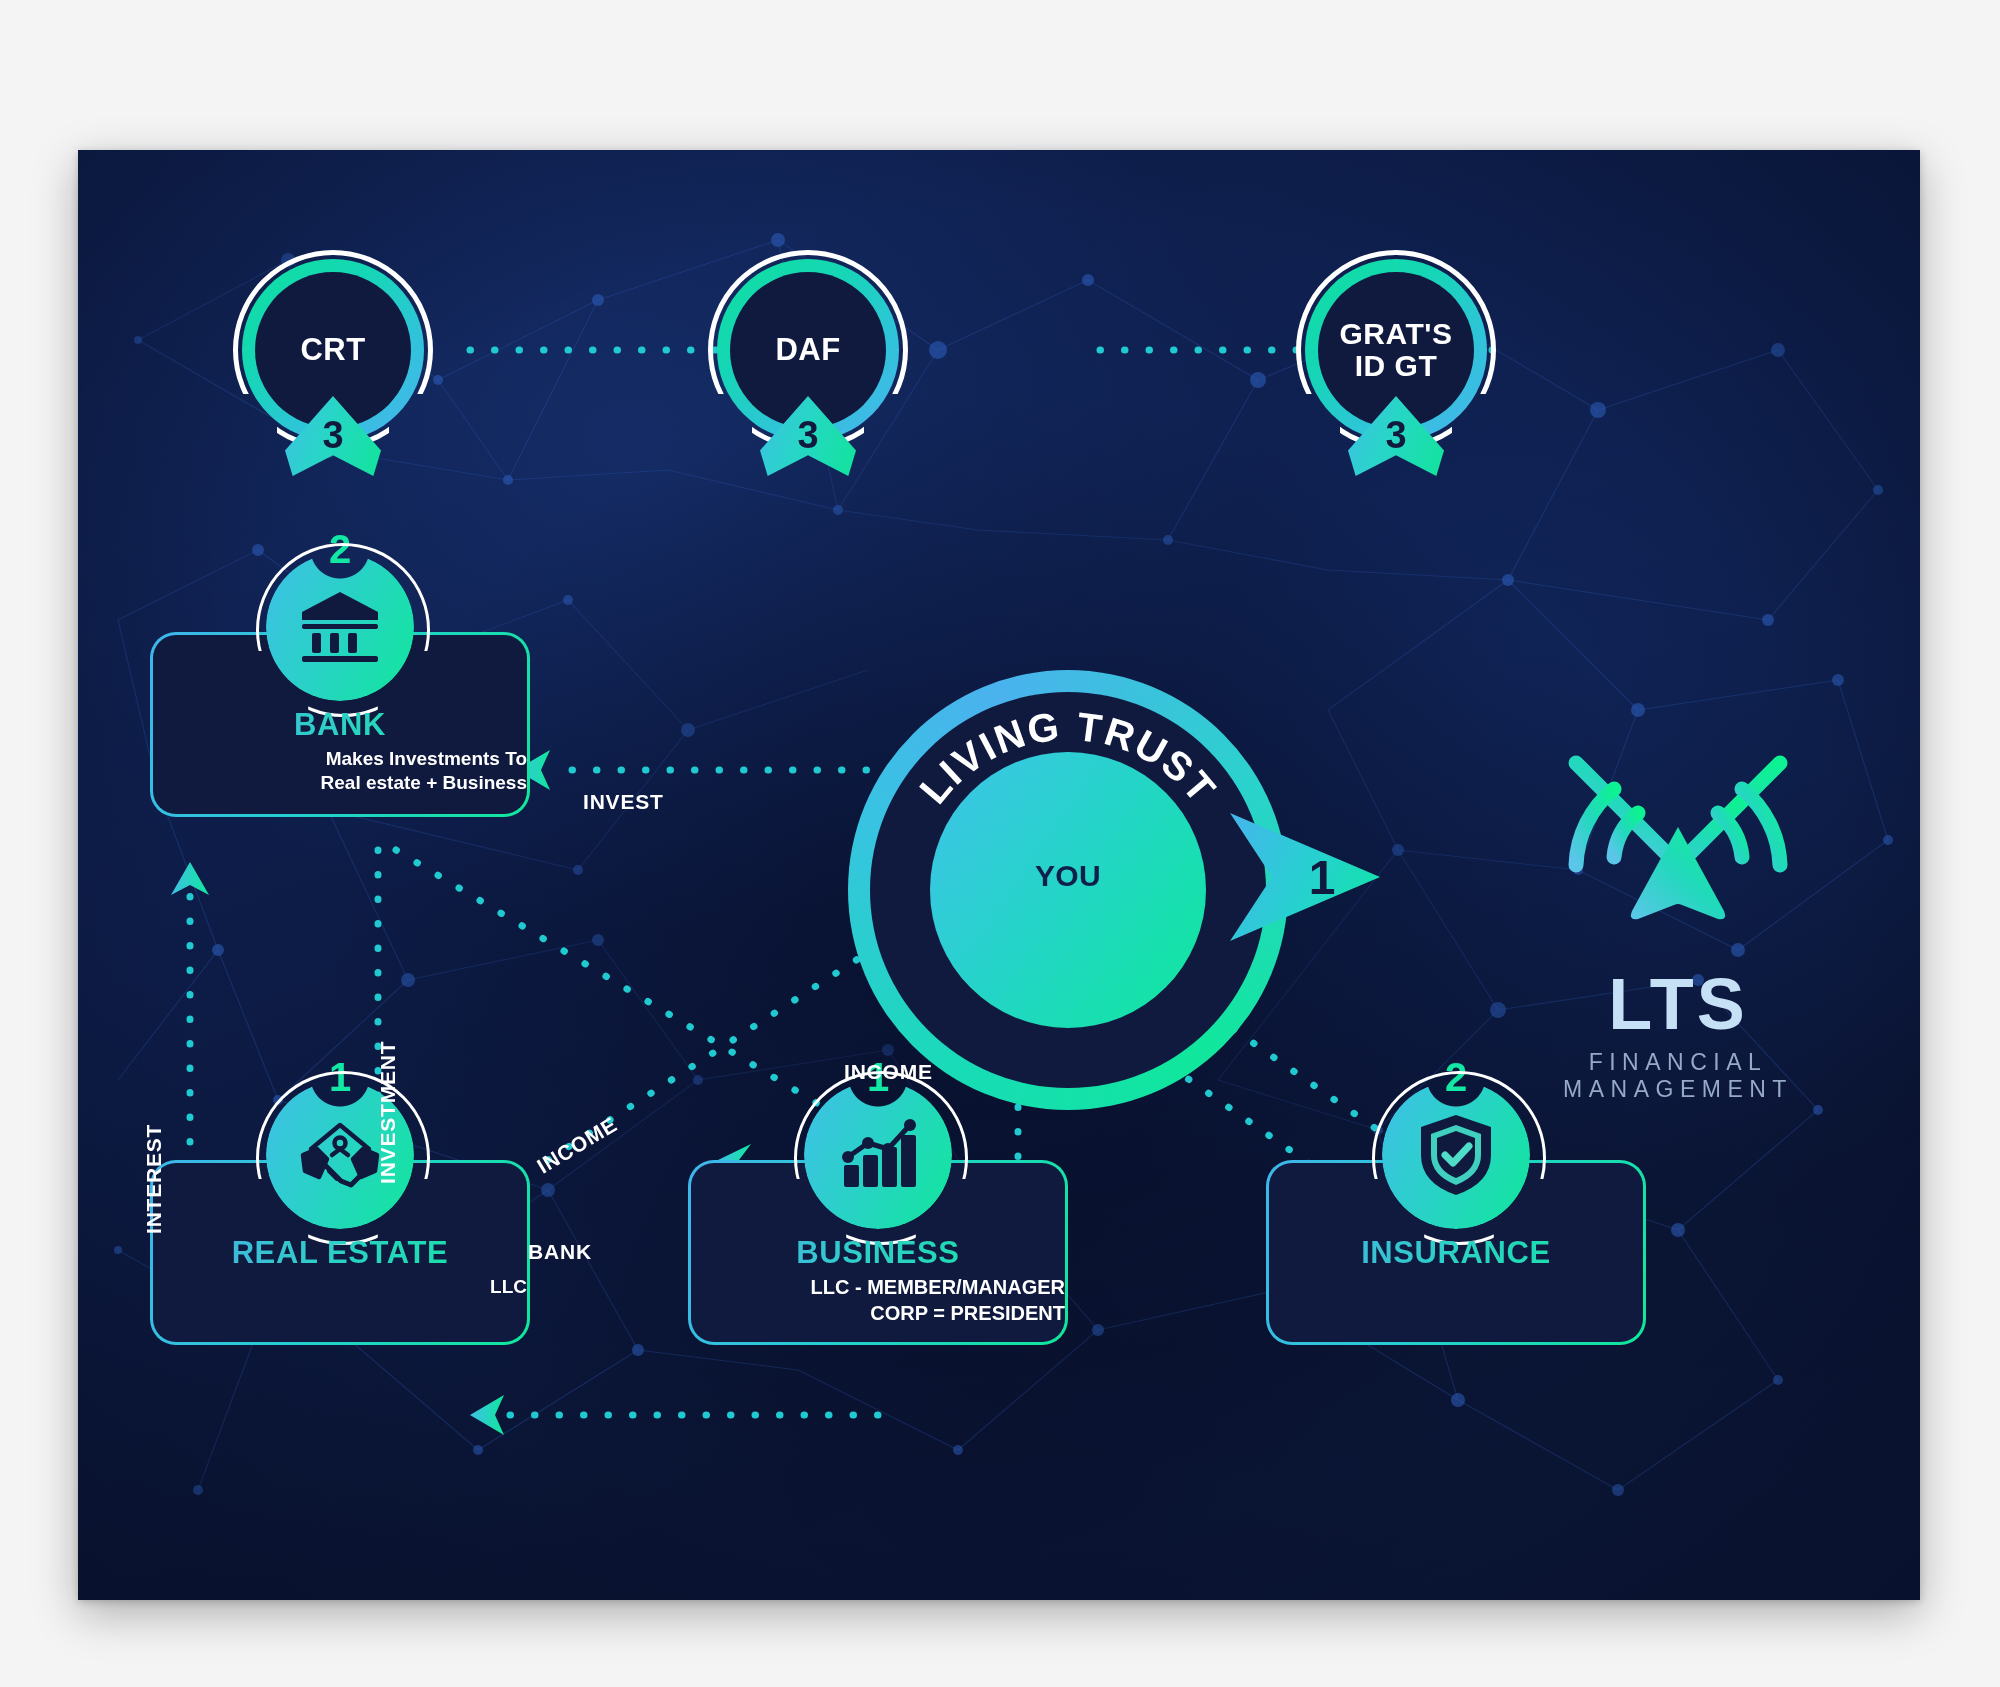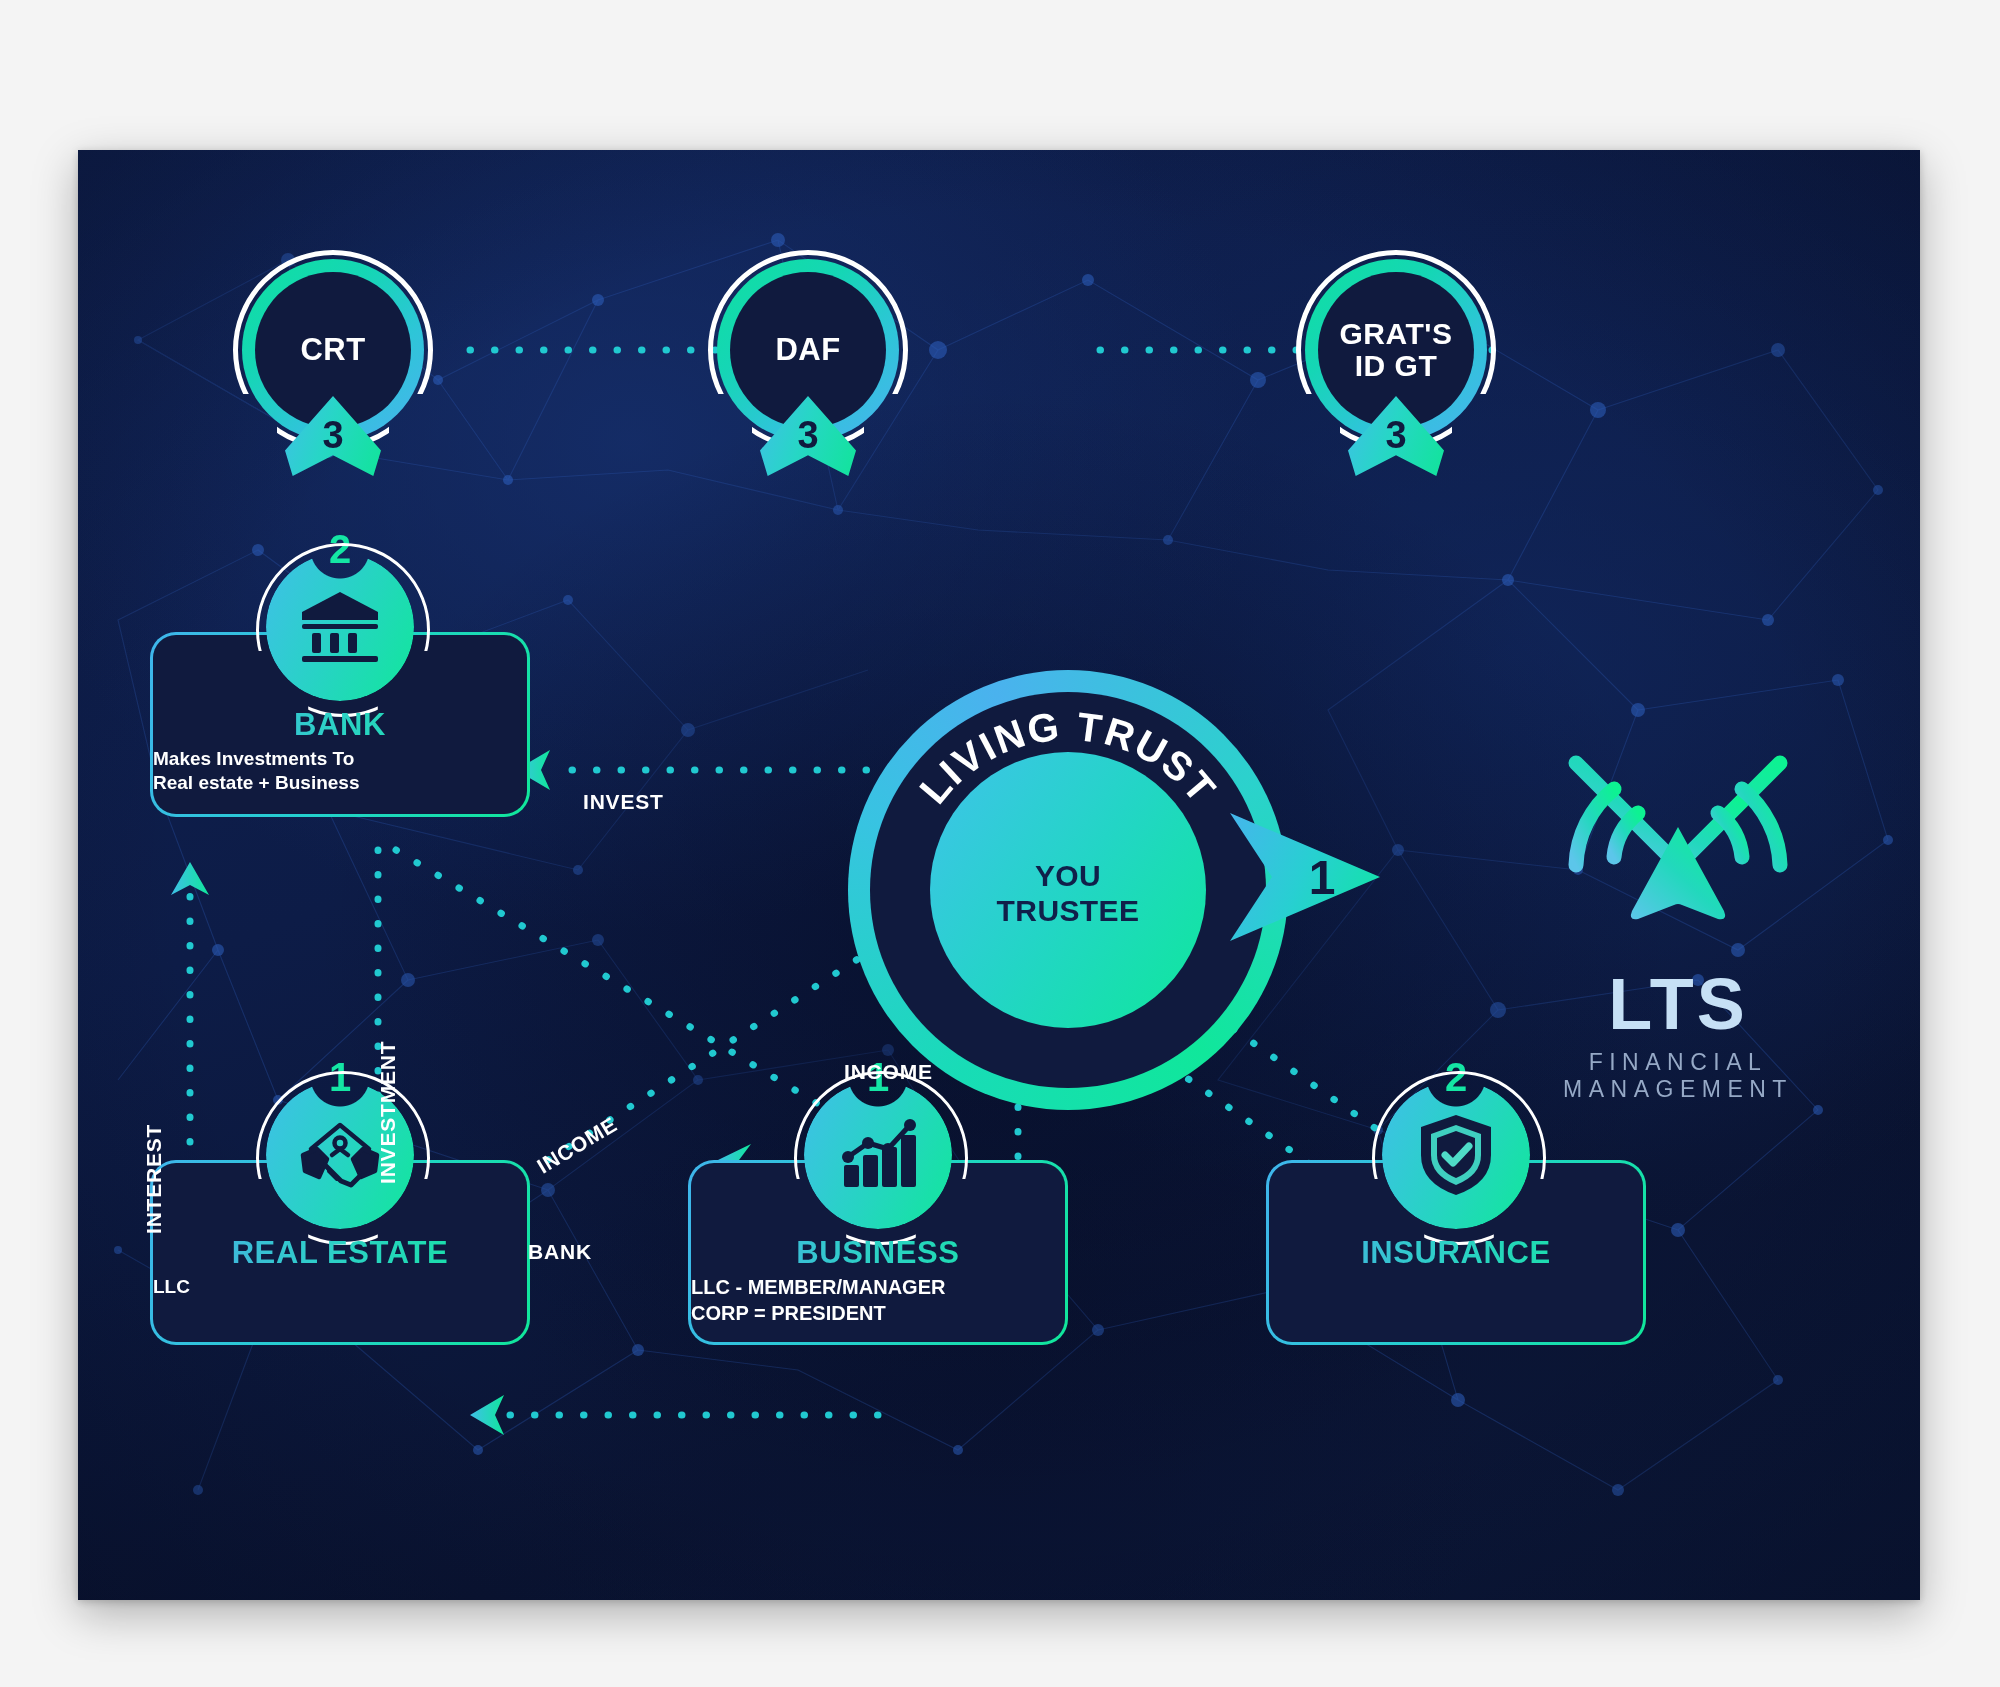--- a/index.html
+++ b/index.html
@@ -93,21 +93,21 @@
     position:absolute;left:50%;transform:translateX(-50%);top:-108px;
     color:#14e6a4;font-weight:bold;font-size:40px;
   }
   .card .title{
     position:absolute;left:0;right:0;top:72px;text-align:center;
     font-weight:bold;font-size:31px;letter-spacing:.6px;
     background:linear-gradient(90deg,#4aa8e8 0%,#2ecfc9 45%,#10e79b 100%);
     -webkit-background-clip:text;background-clip:text;color:transparent;
   }
   .card .sub{
-    position:absolute;left:0;right:0;top:112px;text-align:left;
+    position:absolute;left:0;right:0;top:112px;text-align:right;
     color:#fff;font-weight:bold;font-size:19px;line-height:1.28;
   }
   .card .sub.small{font-size:20px;}
 
   
   #trust{position:absolute;left:770px;top:520px;width:440px;height:440px;}
   #trust .outring{
     position:absolute;inset:0;border-radius:50%;
     background:conic-gradient(from 140deg,#10e79b 0deg,#18dcb6 70deg,#38c3e2 150deg,#4ab2ee 200deg,#2bd2cc 280deg,#10e79b 360deg);
   }
@@ -339,21 +339,20 @@
       <svg id="arcsvg" viewBox="0 0 440 440">
         <defs>
           <path id="arcpath" d="M 62 228 A 158 158 0 0 1 378 228"></path>
         </defs>
         <text fill="#ffffff" font-family="Liberation Sans, sans-serif" font-size="40" font-weight="bold" letter-spacing="2">
           <textPath href="#arcpath" startOffset="50%" text-anchor="middle">LIVING TRUST</textPath>
         </text>
       </svg>
       <div class="center-txt">
         <div>YOU</div>
-        <div>TRUSTEE</div>
       </div>
       <div id="tbadge">
         <span>1</span>
       </div>
     </div>
 
     <div id="lts">
       <svg width="260" height="250" viewBox="0 0 260 250">
         <defs>
           <linearGradient id="ltsg" x1="0" y1="1" x2="1" y2="0">

